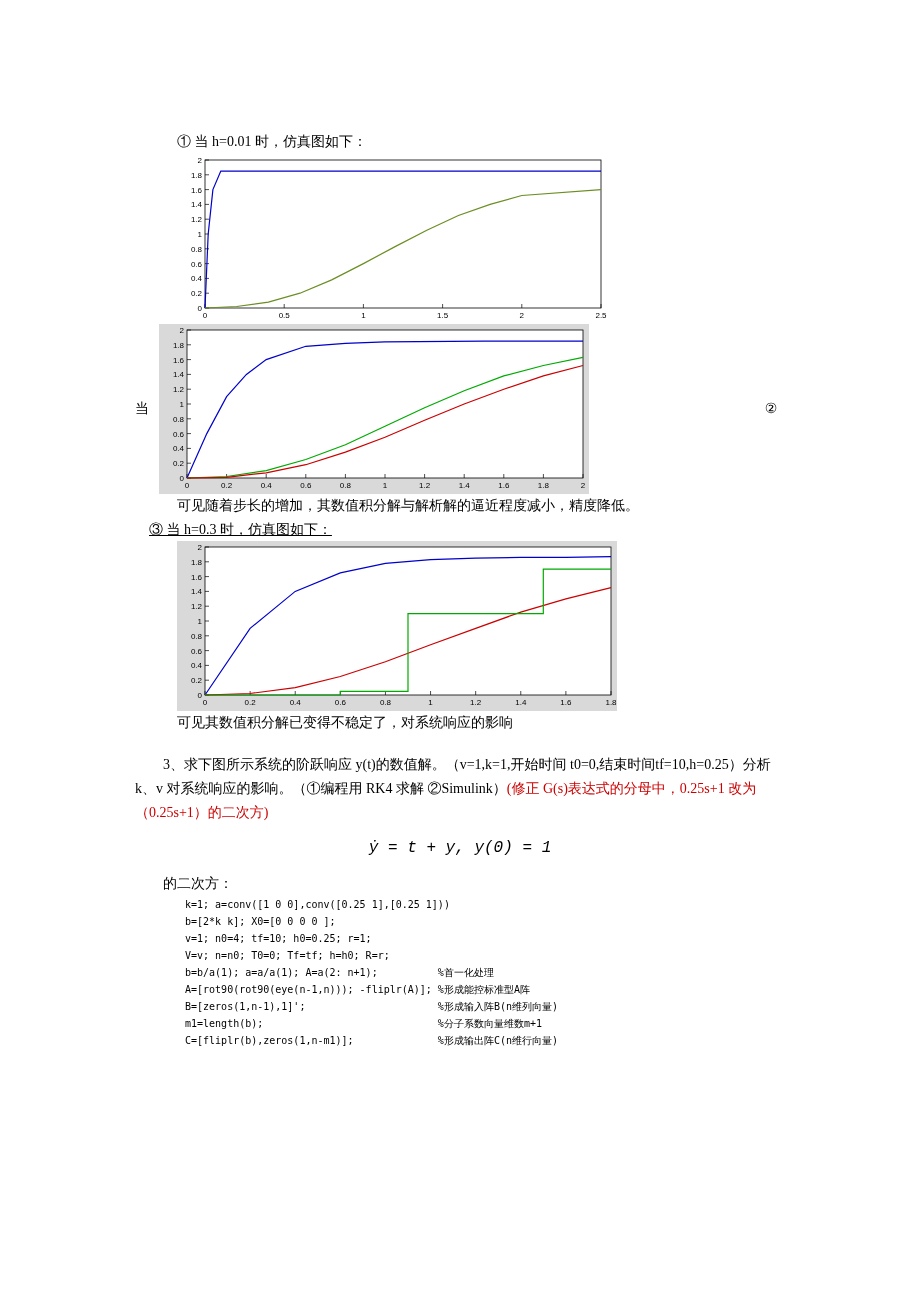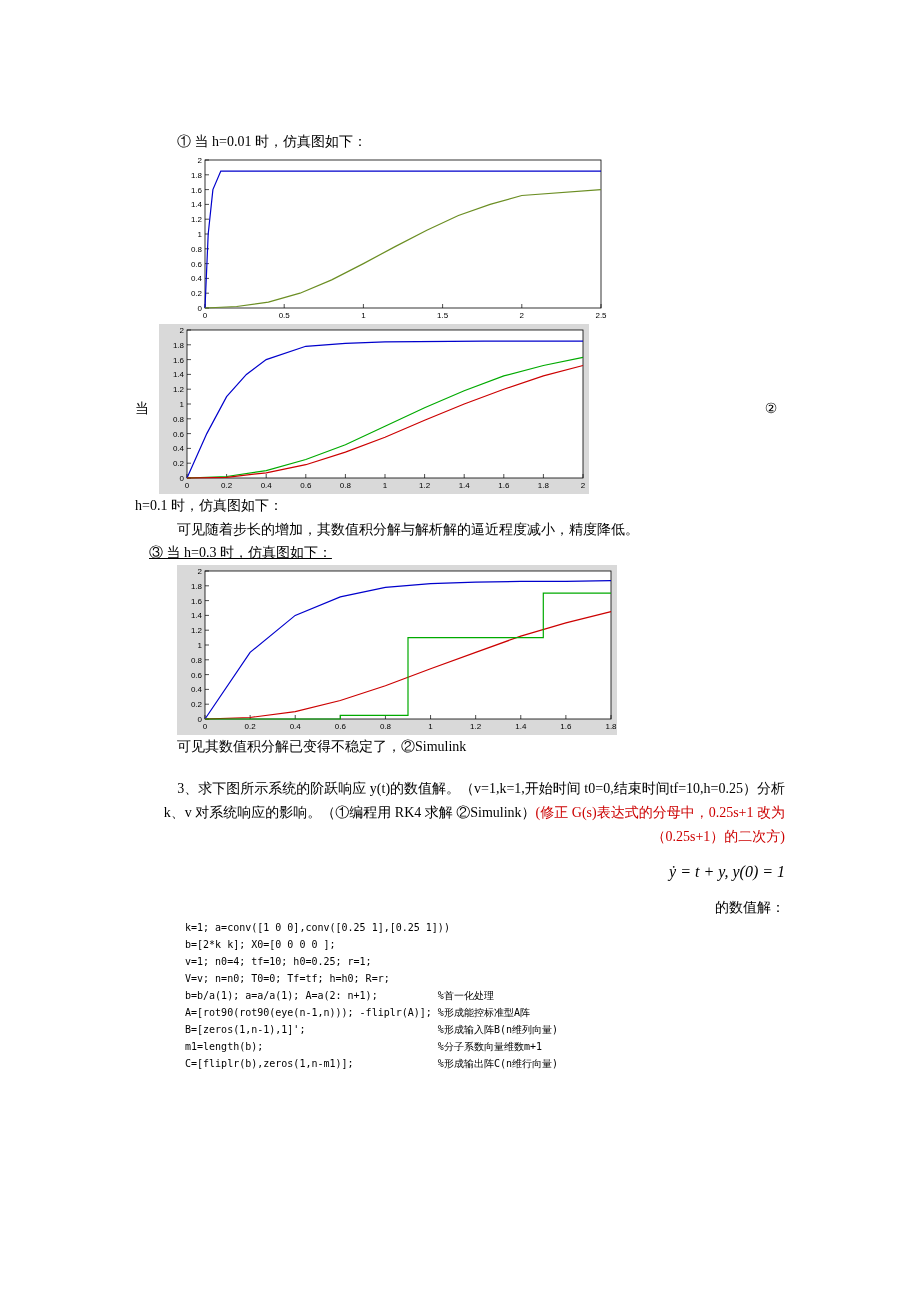--- a/index.html
+++ b/index.html
@@ -11,30 +11,30 @@
     line-height: 1.7;
     color: #000;
   }
   .page {
     width: 920px;
     min-height: 1302px;
     padding: 130px 135px 60px 135px;
     box-sizing: border-box;
     position: relative;
   }
-  .indent { text-indent: 2em; text-align: right; }
+  .indent { text-indent: 2em; }
   .indent-more { padding-left: 3em; }
   .chart {
     margin-left: 3em;
     background: #fff;
   }
   .chart svg { display:block; }
   .formula {
-    text-align: right;
-    font-family: Liberation Serif, serif;
+    text-align: center;
+    font-family: Liberation Mono, monospace;
     font-style: italic;
     font-size: 16px;
     margin: 10px 0;
   }
   .code-block {
     font-family: "SimSun", monospace;
     white-space: pre;
     padding-left: 5em;
     font-size: 10px;
   }
@@ -146,21 +146,20 @@
           <line x1="28" y1="6" x2="32" y2="6" stroke="#000" stroke-width="0.7"></line>
           <text x="25" y="9" font-size="8" text-anchor="end" fill="#000" font-family="Arial">2</text>
           <path d="M28.0 154.0 L47.8 109.6 L67.6 72.6 L87.4 50.4 L107.2 35.6 L146.8 22.3 L186.4 19.3 L226.0 17.8 L325.0 17.1 L424.0 17.1 " fill="none" stroke="#0000cc" stroke-width="1.2"></path>
           <path d="M28.0 154.0 L67.6 152.5 L107.2 146.6 L146.8 135.5 L186.4 120.7 L226.0 102.2 L265.6 83.7 L305.2 66.7 L344.8 51.9 L384.4 41.5 L424.0 33.4 " fill="none" stroke="#00aa00" stroke-width="1.2"></path>
           <path d="M28.0 154.0 L67.6 153.3 L107.2 148.8 L146.8 140.7 L186.4 128.1 L226.0 113.3 L265.6 96.3 L305.2 80.0 L344.8 65.2 L384.4 51.9 L424.0 41.5 " fill="none" stroke="#cc0000" stroke-width="1.2"></path>
         </svg>
       </div>
     <div class="right-char">②</div>
   </div>
 
-  <div>h=0.1 时，仿真图如下：</div>
   <div class="indent-more">可见随着步长的增加，其数值积分解与解析解的逼近程度减小，精度降低。</div>
 
   <div style="padding-left:1em;text-decoration:underline;">③ 当 h=0.3 时，仿真图如下：</div>
 
   <div class="chart" id="chart3-holder">
       <svg width="440" height="170" viewBox="0 0 440 170">
         <rect x="0" y="0" width="440" height="170" fill="#d9d9d9"></rect>
         <rect x="28" y="6" width="406" height="148" fill="#fff" stroke="#000" stroke-width="0.8"></rect>
         <line x1="28" y1="154" x2="28" y2="150" stroke="#000" stroke-width="0.7"></line>
         <text x="28" y="164" font-size="8" text-anchor="middle" fill="#000" font-family="Arial">0</text>
@@ -203,29 +202,29 @@
         <line x1="28" y1="20.799999999999983" x2="32" y2="20.799999999999983" stroke="#000" stroke-width="0.7"></line>
         <text x="25" y="23.799999999999983" font-size="8" text-anchor="end" fill="#000" font-family="Arial">1.8</text>
         <line x1="28" y1="6" x2="32" y2="6" stroke="#000" stroke-width="0.7"></line>
         <text x="25" y="9" font-size="8" text-anchor="end" fill="#000" font-family="Arial">2</text>
         <path d="M28.0 154.0 L73.1 87.4 L118.2 50.4 L163.3 31.9 L208.4 22.3 L253.6 18.6 L298.7 17.1 L343.8 16.4 L388.9 16.4 L434.0 15.6 " fill="none" stroke="#0000cc" stroke-width="1.2"></path>
         <path d="M28.0 154.0 L73.1 152.5 L118.2 146.6 L163.3 135.5 L208.4 120.7 L253.6 103.7 L298.7 87.4 L343.8 71.1 L388.9 57.8 L434.0 46.7 " fill="none" stroke="#cc0000" stroke-width="1.2"></path>
         <path d="M28.0 154.0 L95.7 154.0 L163.3 154.0 L163.3 150.3 L231.0 150.3 L231.0 72.6 L298.7 72.6 L366.3 72.6 L366.3 28.2 L434.0 28.2 " fill="none" stroke="#00aa00" stroke-width="1.2"></path>
       </svg>
     </div>
 
-  <div class="indent-more">可见其数值积分解已变得不稳定了，②Simulink</div>
+  <div class="indent-more">可见其数值积分解已变得不稳定了，对系统响应的影响</div>
 
   <div style="height:18px;"></div>
 
   <div class="indent">
     <span>3、求下图所示系统的阶跃响应 y(t)的数值解。（v=1,k=1,开始时间 t0=0,结束时间tf=10,h=0.25）分析 k、v 对系统响应的影响。（①编程用 RK4 求解 ②Simulink）</span><span class="red">(修正 G(s)表达式的分母中，0.25s+1 改为（0.25s+1）的二次方)</span>
   </div>
 
   <div class="formula">
     <span style="font-style:italic;">ẏ</span> = <span style="font-style:italic;">t</span> + <span style="font-style:italic;">y</span>, <span style="font-style:italic;">y</span>(0) = 1
   </div>
 
-  <div class="indent">的数值解：</div>
+  <div class="indent">的二次方：</div>
 
   <div class="code-block" id="code-holder"><div class="code-line">k=1; a=conv([1 0 0],conv([0.25 1],[0.25 1]))</div><div class="code-line">b=[2*k k]; X0=[0 0 0 0 ];</div><div class="code-line">v=1; n0=4; tf=10; h0=0.25; r=1;</div><div class="code-line">V=v; n=n0; T0=0; Tf=tf; h=h0; R=r;</div><div class="code-line">b=b/a(1); a=a/a(1); A=a(2: n+1);          %首一化处理</div><div class="code-line">A=[rot90(rot90(eye(n-1,n))); -fliplr(A)]; %形成能控标准型A阵</div><div class="code-line">B=[zeros(1,n-1),1]';                      %形成输入阵B(n维列向量)</div><div class="code-line">m1=length(b);                             %分子系数向量维数m+1</div><div class="code-line">C=[fliplr(b),zeros(1,n-m1)];              %形成输出阵C(n维行向量)</div></div>
 
 </div>
 
 </body></html>

